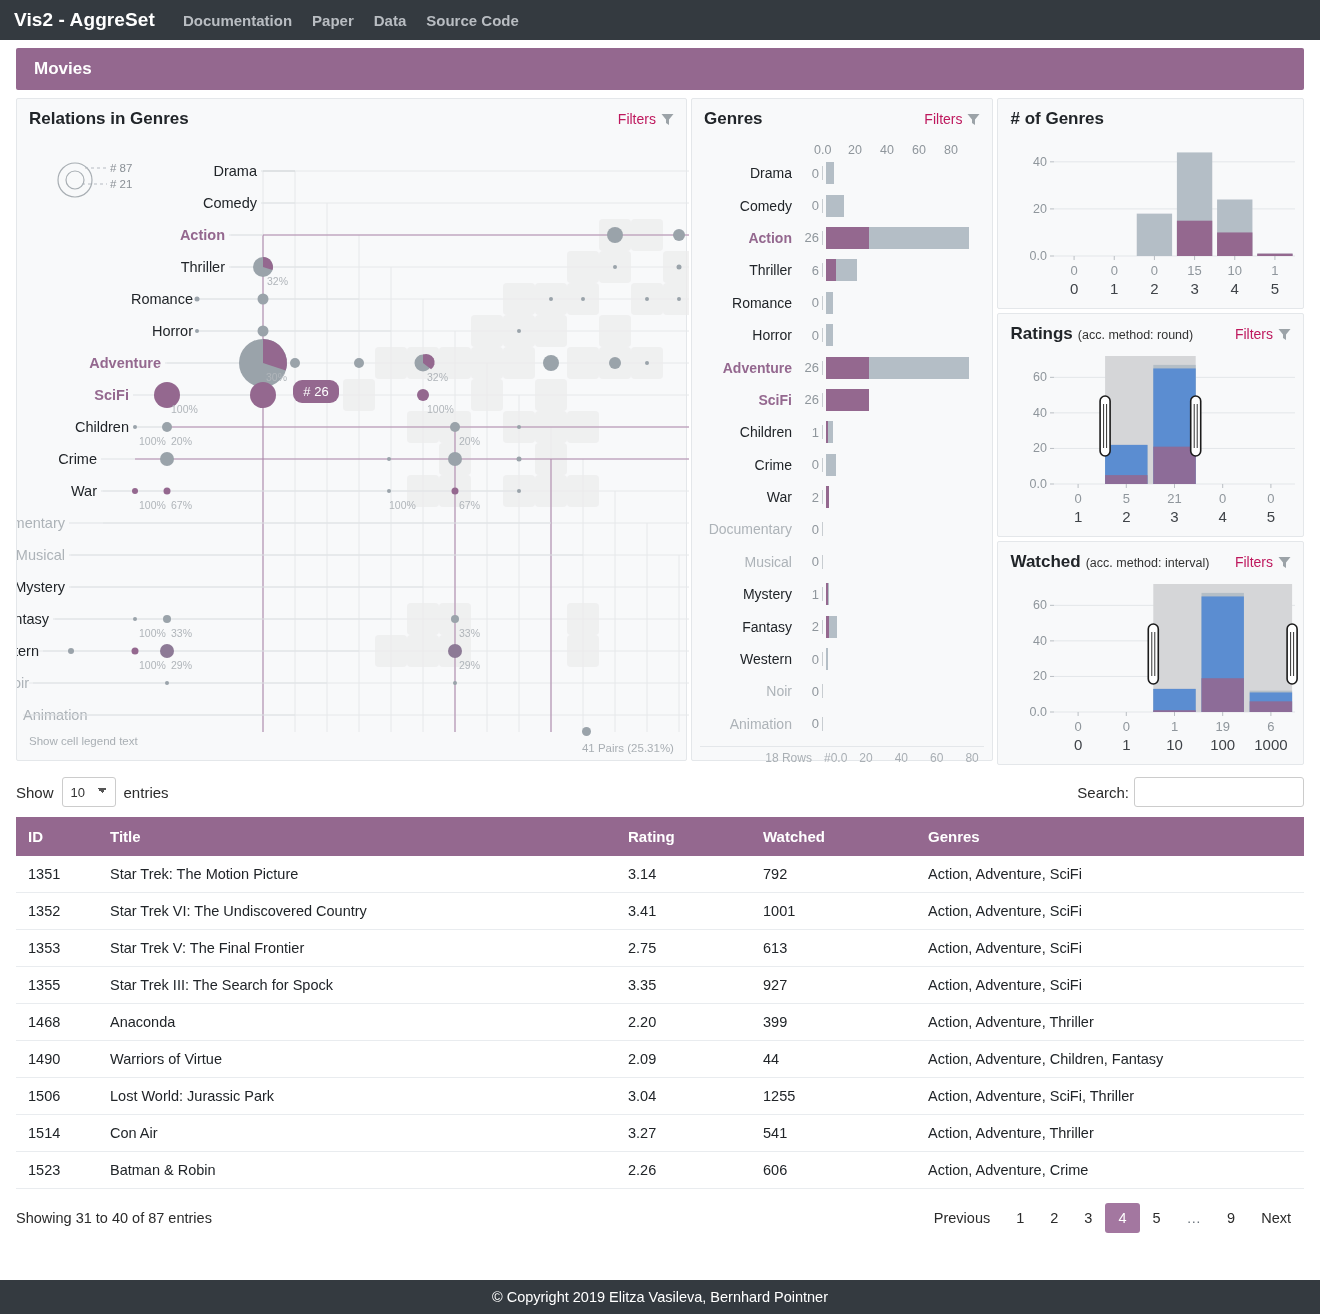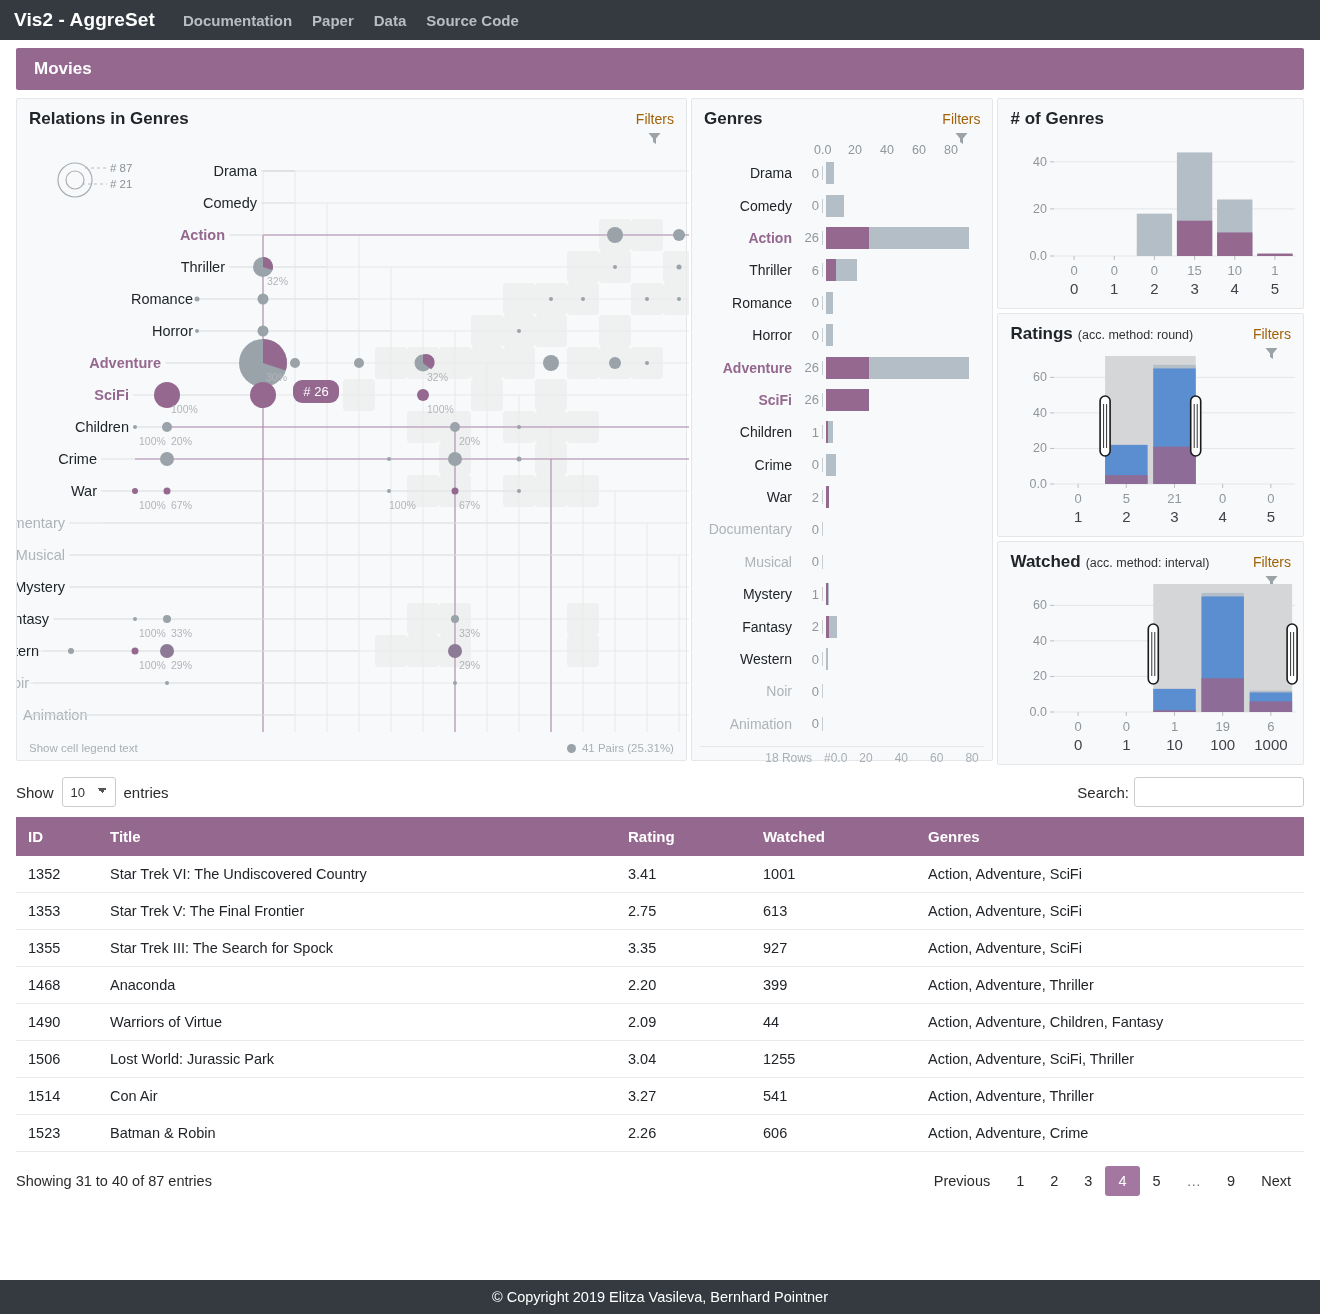--- a/index.html
+++ b/index.html
@@ -40,34 +40,34 @@
   .p-numgenres { height:211px; }
   .p-ratings   { height:224px; }
   .p-watched   { height:224px; }
 
   .panel-head {
     display:flex; align-items:baseline; padding:10px 12px 4px 12px;
   }
   .panel-title { font-size:17px; font-weight:bold; color:#212529; }
   .panel-sub { font-size:12.5px; color:#333; margin-left:5px; font-weight:normal; }
   .filters {
-    margin-left:auto; font-size:14px; color:#a16207; display:flex; align-items:center; gap:5px; cursor:pointer;flex-direction:column;
+    margin-left:auto; font-size:14px; color:#be185d; display:flex; align-items:center; gap:5px; cursor:pointer;
   }
   .funnel { display:inline-block; }
 
   
   .matrix-area { position:absolute; left:0; top:38px; right:0; bottom:0; }
   .legend-circles { position:absolute; left:38px; top:20px; }
   .legend-lbl { position:absolute; font-size:11.5px; fill:#8a9096; }
   .grid-svg { position:absolute; left:0; top:0; }
   .matrix-foot {
     position:absolute; left:12px; right:12px; bottom:6px;
     display:flex; align-items:center; font-size:11.5px; color:#a9afb4;
   }
-  .matrix-foot .pairs { margin-left:auto; display:flex; align-items:center; gap:6px; }
+  .matrix-foot .pairs { margin-left:auto; display:flex; gap:6px;flex-direction:column; }
   .dotlegend { width:9px; height:9px; border-radius:50%; background:#9aa3aa; display:inline-block; }
 
   
   .genres-body { position:absolute; left:0; top:36px; right:0; bottom:0; }
   .g-row { display:flex; align-items:center; height:32.4px; }
   .g-name { width:108px; text-align:right; font-size:14px; color:#212529; padding-right:8px; }
   .g-name.sel { color:#94688f; font-weight:bold; }
   .g-name.dim { color:#adb3b8; }
   .g-val  { width:22px; text-align:right; font-size:13px; color:#8f969c; padding-right:3px; }
   .g-tick { width:4px; height:9px; border-top:1px solid #c8cdd1; }
@@ -810,20 +810,27 @@
     <tr>
       <th class="c-id">ID</th>
       <th class="c-title">Title</th>
       <th class="c-rating">Rating</th>
       <th class="c-watched">Watched</th>
       <th class="c-genres">Genres</th>
     </tr>
   </thead>
   <tbody id="movies-tbody">
       <tr>
+        <td class="c-id">1351</td>
+        <td class="c-title">Star Trek: The Motion Picture</td>
+        <td class="c-rating">3.14</td>
+        <td class="c-watched">792</td>
+        <td class="c-genres">Action, Adventure, SciFi</td>
+      </tr>
+      <tr>
         <td class="c-id">1352</td>
         <td class="c-title">Star Trek VI: The Undiscovered Country</td>
         <td class="c-rating">3.41</td>
         <td class="c-watched">1001</td>
         <td class="c-genres">Action, Adventure, SciFi</td>
       </tr>
       <tr>
         <td class="c-id">1353</td>
         <td class="c-title">Star Trek V: The Final Frontier</td>
         <td class="c-rating">2.75</td>

